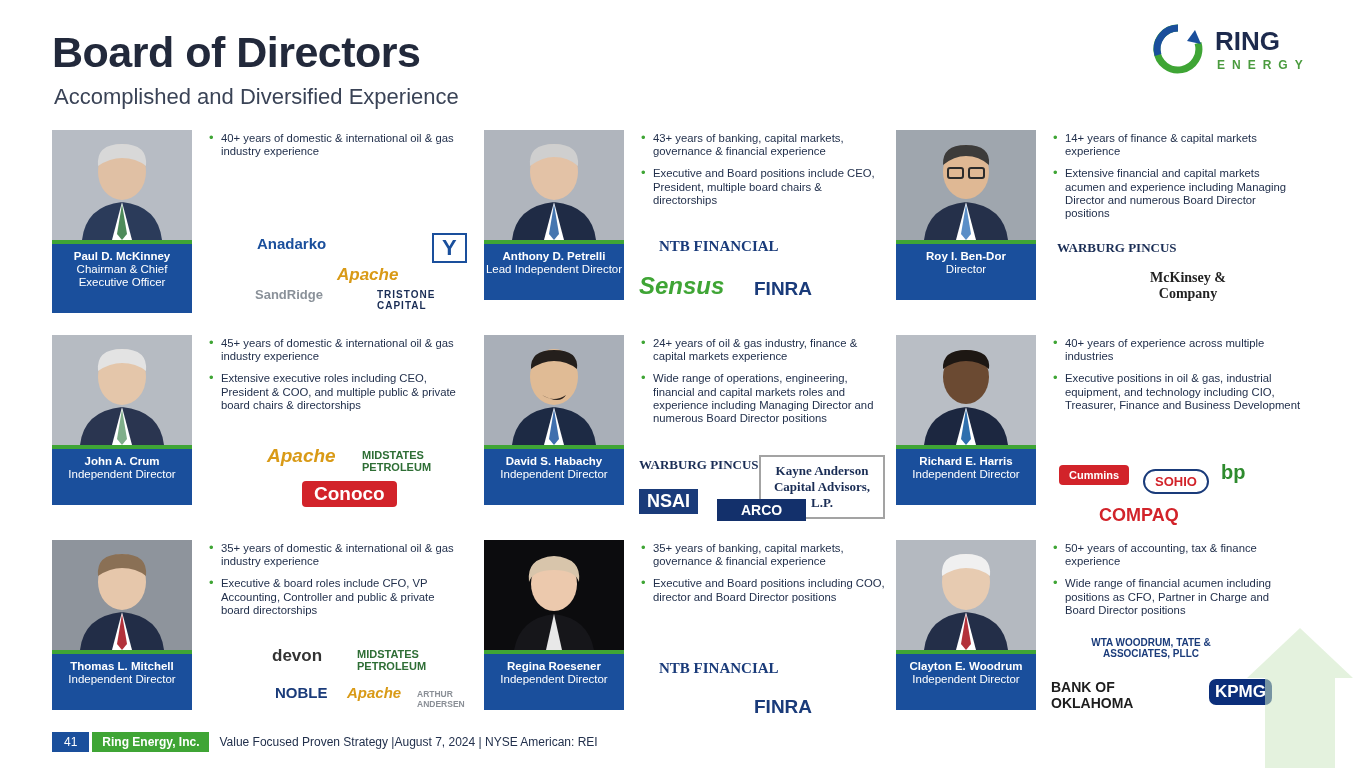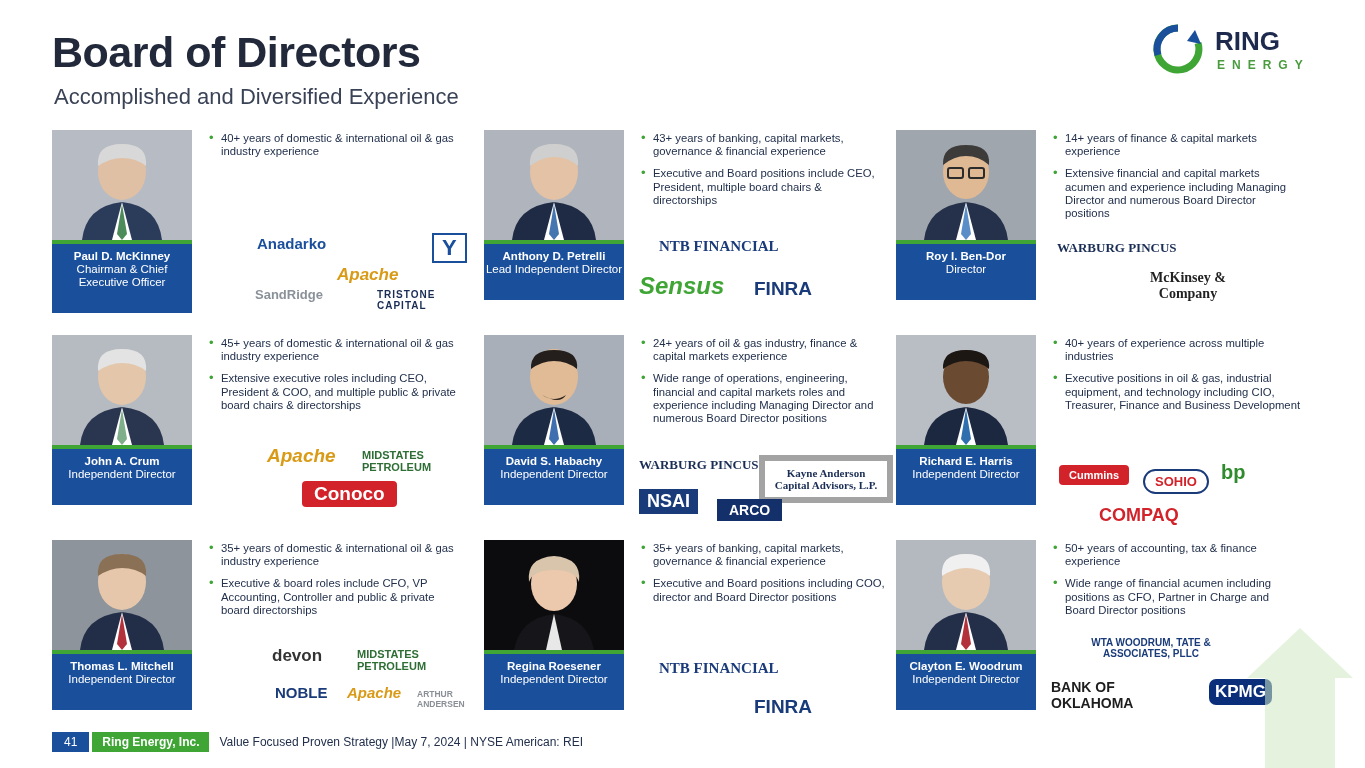--- a/index.html
+++ b/index.html
@@ -230,23 +230,23 @@
         <div class="rl">Independent Director</div>
       </div>
     </div>
     <div class="bullets">
       <div class="bullet">24+ years of oil &amp; gas industry, finance &amp; capital markets experience</div>
       <div class="bullet">Wide range of operations, engineering, financial and capital markets roles and experience including Managing Director and numerous Board Director positions</div>
     </div>
     <div class="logos" style="top:122px;">
       <div style="position:relative;height:80px;">
         <div class="blogo" style="left:0px;top:0;color:#1a2d55;font-size:13px;font-family:'Liberation Serif',serif;">WARBURG PINCUS</div>
-        <div class="blogo" style="left:120px;top:-2px;color:#1a2d55;font-size:11px;width:110px;text-align:center;border:6px solid #a3a3a3;padding:6px;font-family:'Liberation Serif',serif;">Kayne Anderson Capital Advisors, L.P.</div>
+        <div class="blogo" style="left:120px;top:-2px;color:#1a2d55;font-size:13px;width:110px;text-align:center;border:2px solid #a3a3a3;padding:6px;font-family:'Liberation Serif',serif;">Kayne Anderson Capital Advisors, L.P.</div>
         <div class="blogo" style="left:0px;top:32px;color:#fff;background:#1a3b7a;font-size:18px;padding:2px 8px;">NSAI</div>
-        <div class="blogo" style="left:78px;top:42px;color:#fff;background:#13306b;font-size:14px;padding:3px 12px;">ARCO</div>
+        <div class="blogo" style="left:78px;top:42px;color:#fff;background:#13306b;font-size:14px;padding:3px 24px;">ARCO</div>
       </div>
     </div>
   </div>
 
   <div class="card" style="left:896px;top:215px;">
     <div class="photo-wrap">
       <div class="photo">
         <svg class="bg" viewBox="0 0 140 110" preserveAspectRatio="none">
             <rect width="140" height="110" fill="#b9bec5"></rect>
             <ellipse cx="70" cy="42" rx="23" ry="27" fill="#6b4a32"></ellipse>
@@ -371,14 +371,14 @@
 
 </div>
 
 <svg class="arrow" viewBox="0 0 110 140">
   <path d="M20 140 L20 50 L2 50 L55 0 L108 50 L90 50 L90 140 Z" fill="#cfe8c4"></path>
 </svg>
 
 <div class="footer">
   <div class="pg">41</div>
   <div class="ref">Ring Energy, Inc.</div>
-  <div class="ftext">Value Focused Proven Strategy  |May 7, 2024 |  NYSE American: REI</div>
+  <div class="ftext">Value Focused Proven Strategy  |August 7, 2024 |  NYSE American: REI</div>
 </div>
 
 </body></html>

